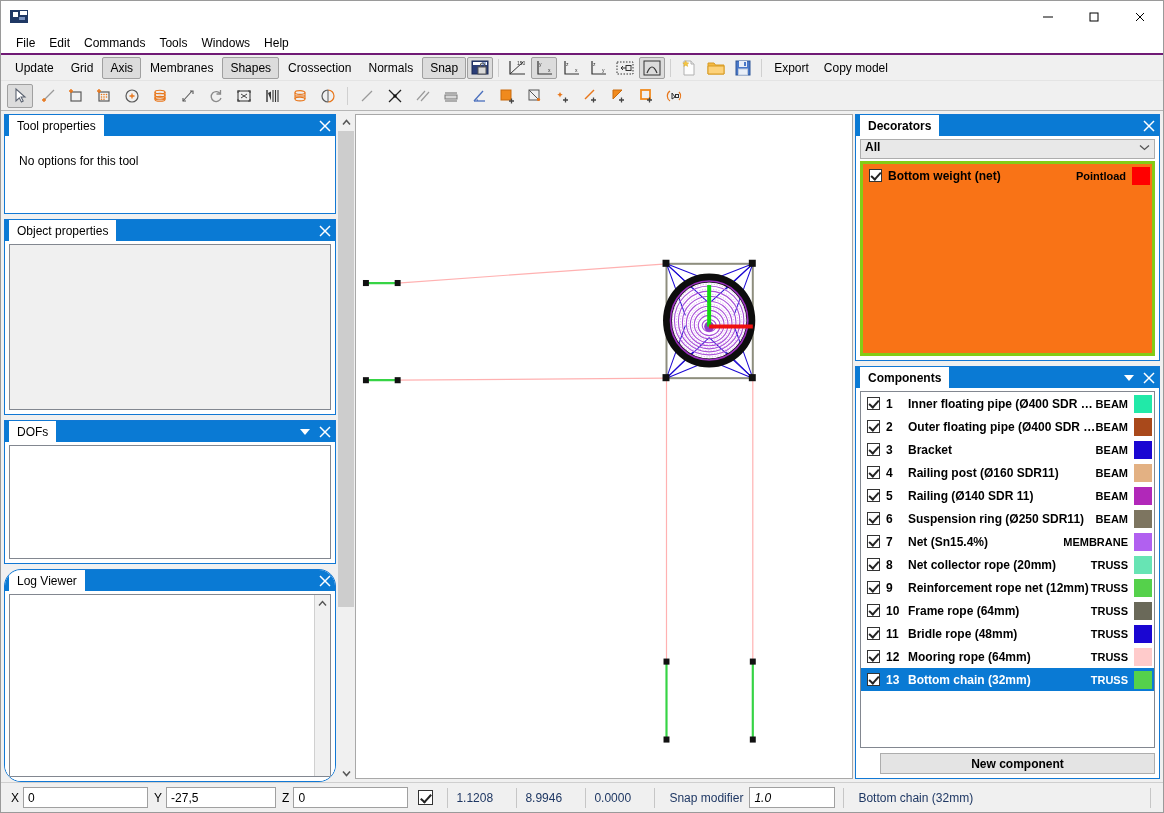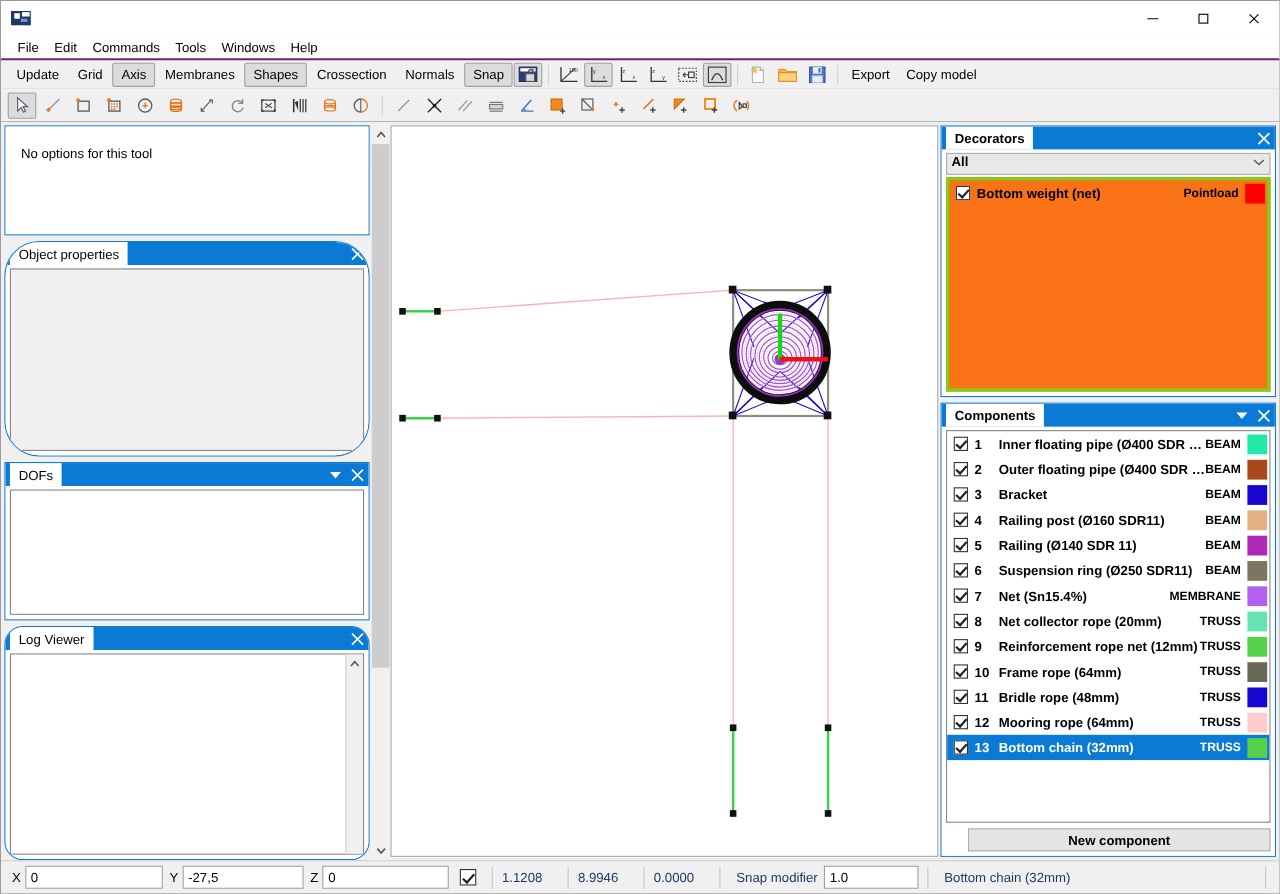--- a/index.html
+++ b/index.html
@@ -597,26 +597,37 @@
         </svg>
     </div>
   </div>
 
   <div class="body">
 
     <div class="left-dock">
       <div class="left-col">
 
         <div class="panel" style="height:100px;">
+          <div class="panel-head">
+            <div class="panel-tab">Tool properties</div>
+            <div class="panel-head-btns">
+              <div class="phbtn">
+                <svg width="12" height="12" viewBox="0 0 12 12">
+                    <line x1="1" y1="1" x2="11" y2="11" stroke="#fff" stroke-width="1.5"></line>
+                    <line x1="11" y1="1" x2="1" y2="11" stroke="#fff" stroke-width="1.5"></line>
+                  </svg>
+              </div>
+            </div>
+          </div>
           <div class="panel-body">
             <div class="tool-props-body">No options for this tool</div>
           </div>
         </div>
 
-        <div class="panel" style="height:196px;border-radius:32px;">
+        <div class="panel" style="height:196px;">
           <div class="panel-head">
             <div class="panel-tab">Object properties</div>
             <div class="panel-head-btns">
               <div class="phbtn">
                 <svg width="12" height="12" viewBox="0 0 12 12">
                     <line x1="1" y1="1" x2="11" y2="11" stroke="#fff" stroke-width="1.5"></line>
                     <line x1="11" y1="1" x2="1" y2="11" stroke="#fff" stroke-width="1.5"></line>
                   </svg>
               </div>
             </div>
@@ -939,19 +950,19 @@
     <span class="st-input" style="width:115px;">0</span>
     <span class="st-check"></span>
     <span class="st-sep"></span>
     <span class="st-num">1.1208</span>
     <span class="st-sep"></span>
     <span class="st-num">8.9946</span>
     <span class="st-sep"></span>
     <span class="st-num">0.0000</span>
     <span class="st-sep"></span>
     <span class="st-text">Snap modifier</span>
-    <span class="st-input" style="width:86px;">1.0</span>
+    <span class="st-input" style="width:86px;font-style:italic;">1.0</span>
     <span class="st-sep"></span>
     <span class="st-text">Bottom chain (32mm)</span>
     <span class="st-sep" style="margin-left:auto;"></span>
   </div>
 
 </div>
 
 </body></html>

